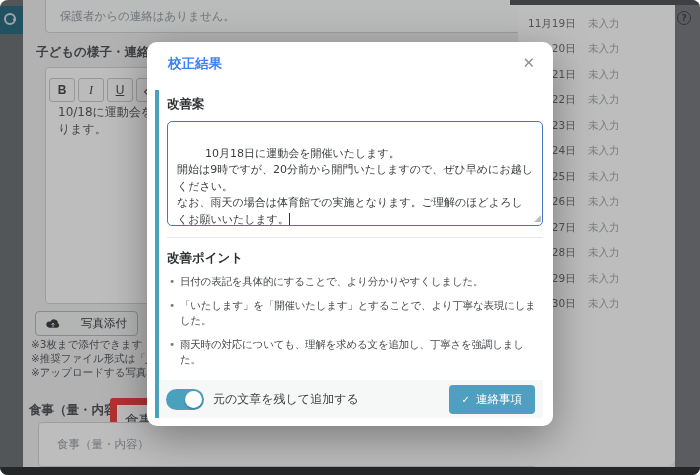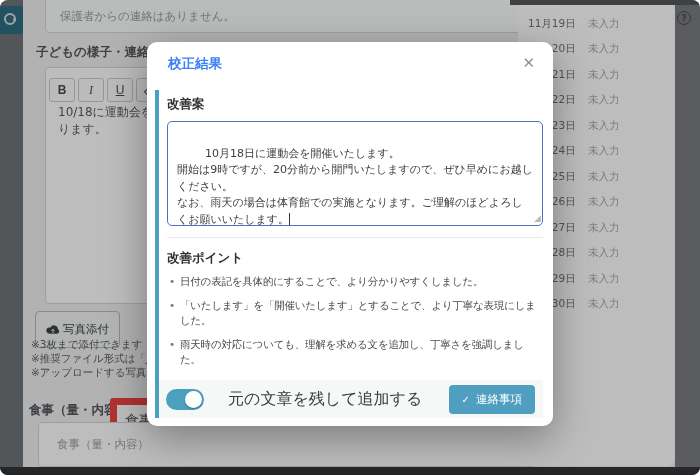--- a/index.html
+++ b/index.html
@@ -20,22 +20,22 @@
   .section-label{font-size:12.5px;font-weight:bold;color:#54575b;}
   .child-label{left:36px;top:44px;}
 
   .editor{left:45px;top:67px;width:492px;height:237px;background:#fff;border:1px solid #d4d6d8;border-radius:4px;}
   .toolbar{position:absolute;left:3px;top:10px;display:flex;gap:3px;}
   .tb-btn{width:26px;height:24px;border:1px solid #c9ccce;border-radius:3px;background:#fdfdfd;
     display:flex;align-items:center;justify-content:center;font-size:12px;color:#4a4d50;}
   .tb-b{font-weight:bold;} .tb-i{font-style:italic;font-family:"Liberation Serif",serif;} .tb-u{text-decoration:underline;}
   .editor-text{position:absolute;left:12px;top:36px;font-size:12px;line-height:17px;color:#5a5d60;}
 
-  .photo-btn{left:35px;top:311px;height:37px;padding:0 10px;border:1px solid #b8babc;border-radius:4px;background:#f2f3f3;
-    display:flex;align-items:center;gap:3px;font-size:11.5px;color:#3f4245;}
+  .photo-btn{left:35px;top:311px;height:25px;padding:0 10px;border:1px solid #b8babc;border-radius:4px;background:#f2f3f3;
+    display:flex;align-items:center;gap:21px;font-size:11.5px;color:#3f4245;}
   .notes{left:31px;top:337px;font-size:10.5px;line-height:14px;color:#5d6064;}
 
   .meal-label{left:29px;top:402px;}
   .meal-side-btn{left:110px;top:398px;height:22px;padding:16px 8px;border:7px solid #ef4444;border-radius:3px;background:#fff;
     display:flex;align-items:center;font-size:14px;color:#4a4d50;}
   .meal-box{left:38px;top:422px;width:499px;height:45px;background:#fff;border:1px solid #d4d6d8;border-radius:4px;padding:10px 0 0 18px;}
   .meal-box span{font-size:11.5px;color:#9aa0a5;}
 
   
   .panel{left:518px;top:5px;width:157px;height:461px;background:#fff;border-radius:0 0 8px 0;}
@@ -62,21 +62,21 @@
   .caret{display:inline-block;width:1px;height:12px;background:#333;vertical-align:-2px;}
   .resize-handle{position:absolute;right:1px;bottom:-1px;font-size:9px;color:#b8bcc0;}
   .m-divider{border:none;border-top:1px solid #e7e8e9;margin:11px 0 0;}
   .pt-label{margin-top:12px;}
   .points{list-style:none;margin:7px 0 0;padding:0;}
   .points li{position:relative;padding-left:13px;font-size:10.5px;line-height:15.5px;color:#46494d;margin-bottom:8px;letter-spacing:-0.2px;}
   .points li::before{content:"•";position:absolute;left:2px;color:#777a7d;}
   .m-footer{position:absolute;left:0;right:0;bottom:0;height:38px;background:#f6f7f7;display:flex;align-items:center;padding:0 8px 0 7px;}
   .toggle{width:38px;height:21px;border-radius:11px;background:#4aa1bd;position:relative;flex:none;cursor:pointer;}
   .knob{position:absolute;right:2px;top:2px;width:17px;height:17px;border-radius:50%;background:#fff;box-shadow:0 1px 2px rgba(0,0,0,.3);}
-  .toggle-label{margin-left:24px;font-size:16px;color:#3b3e41;}
+  .toggle-label{margin-left:9px;font-size:12px;color:#3b3e41;}
   .spacer{flex:1;}
   .apply-btn{display:flex;align-items:center;gap:6px;background:#519fc0;color:#fff;border:none;border-radius:4px;
     padding:7px 13px;font-size:11.5px;cursor:pointer;font-family:inherit;}
   .apply-check{font-size:10px;}
 </style>
 </head>
 <body>
 
 <div class="screen">
 

